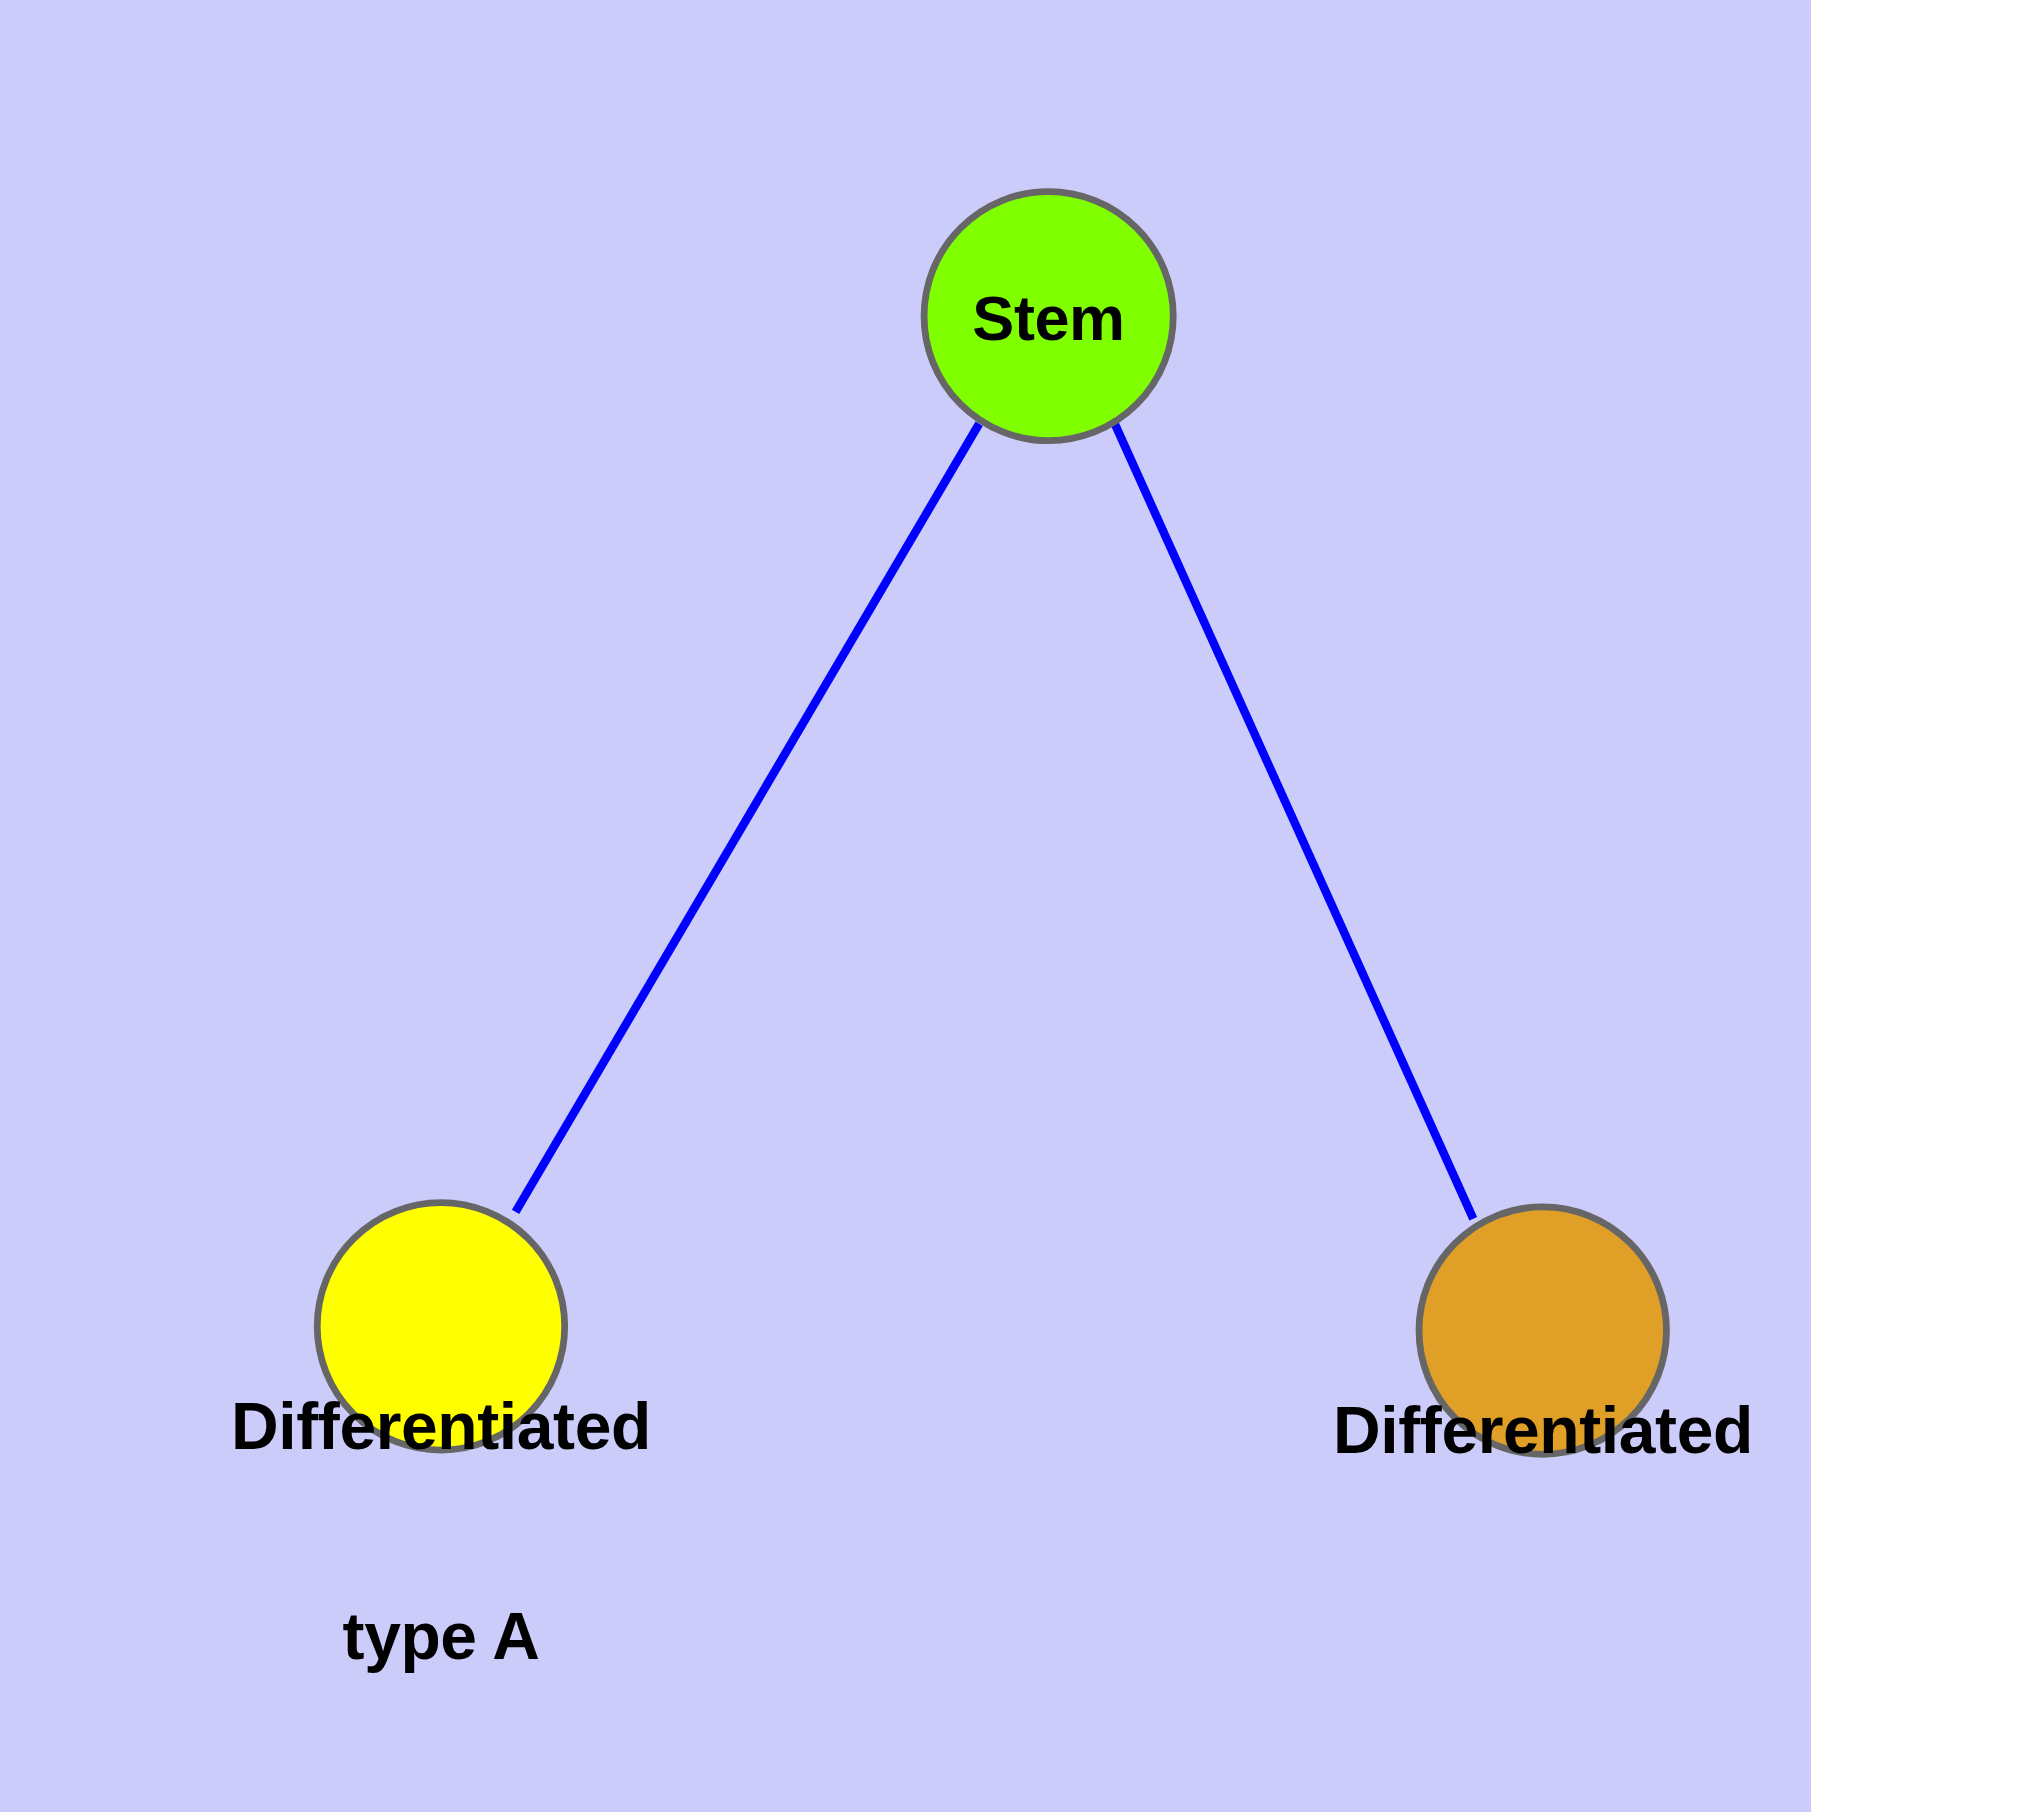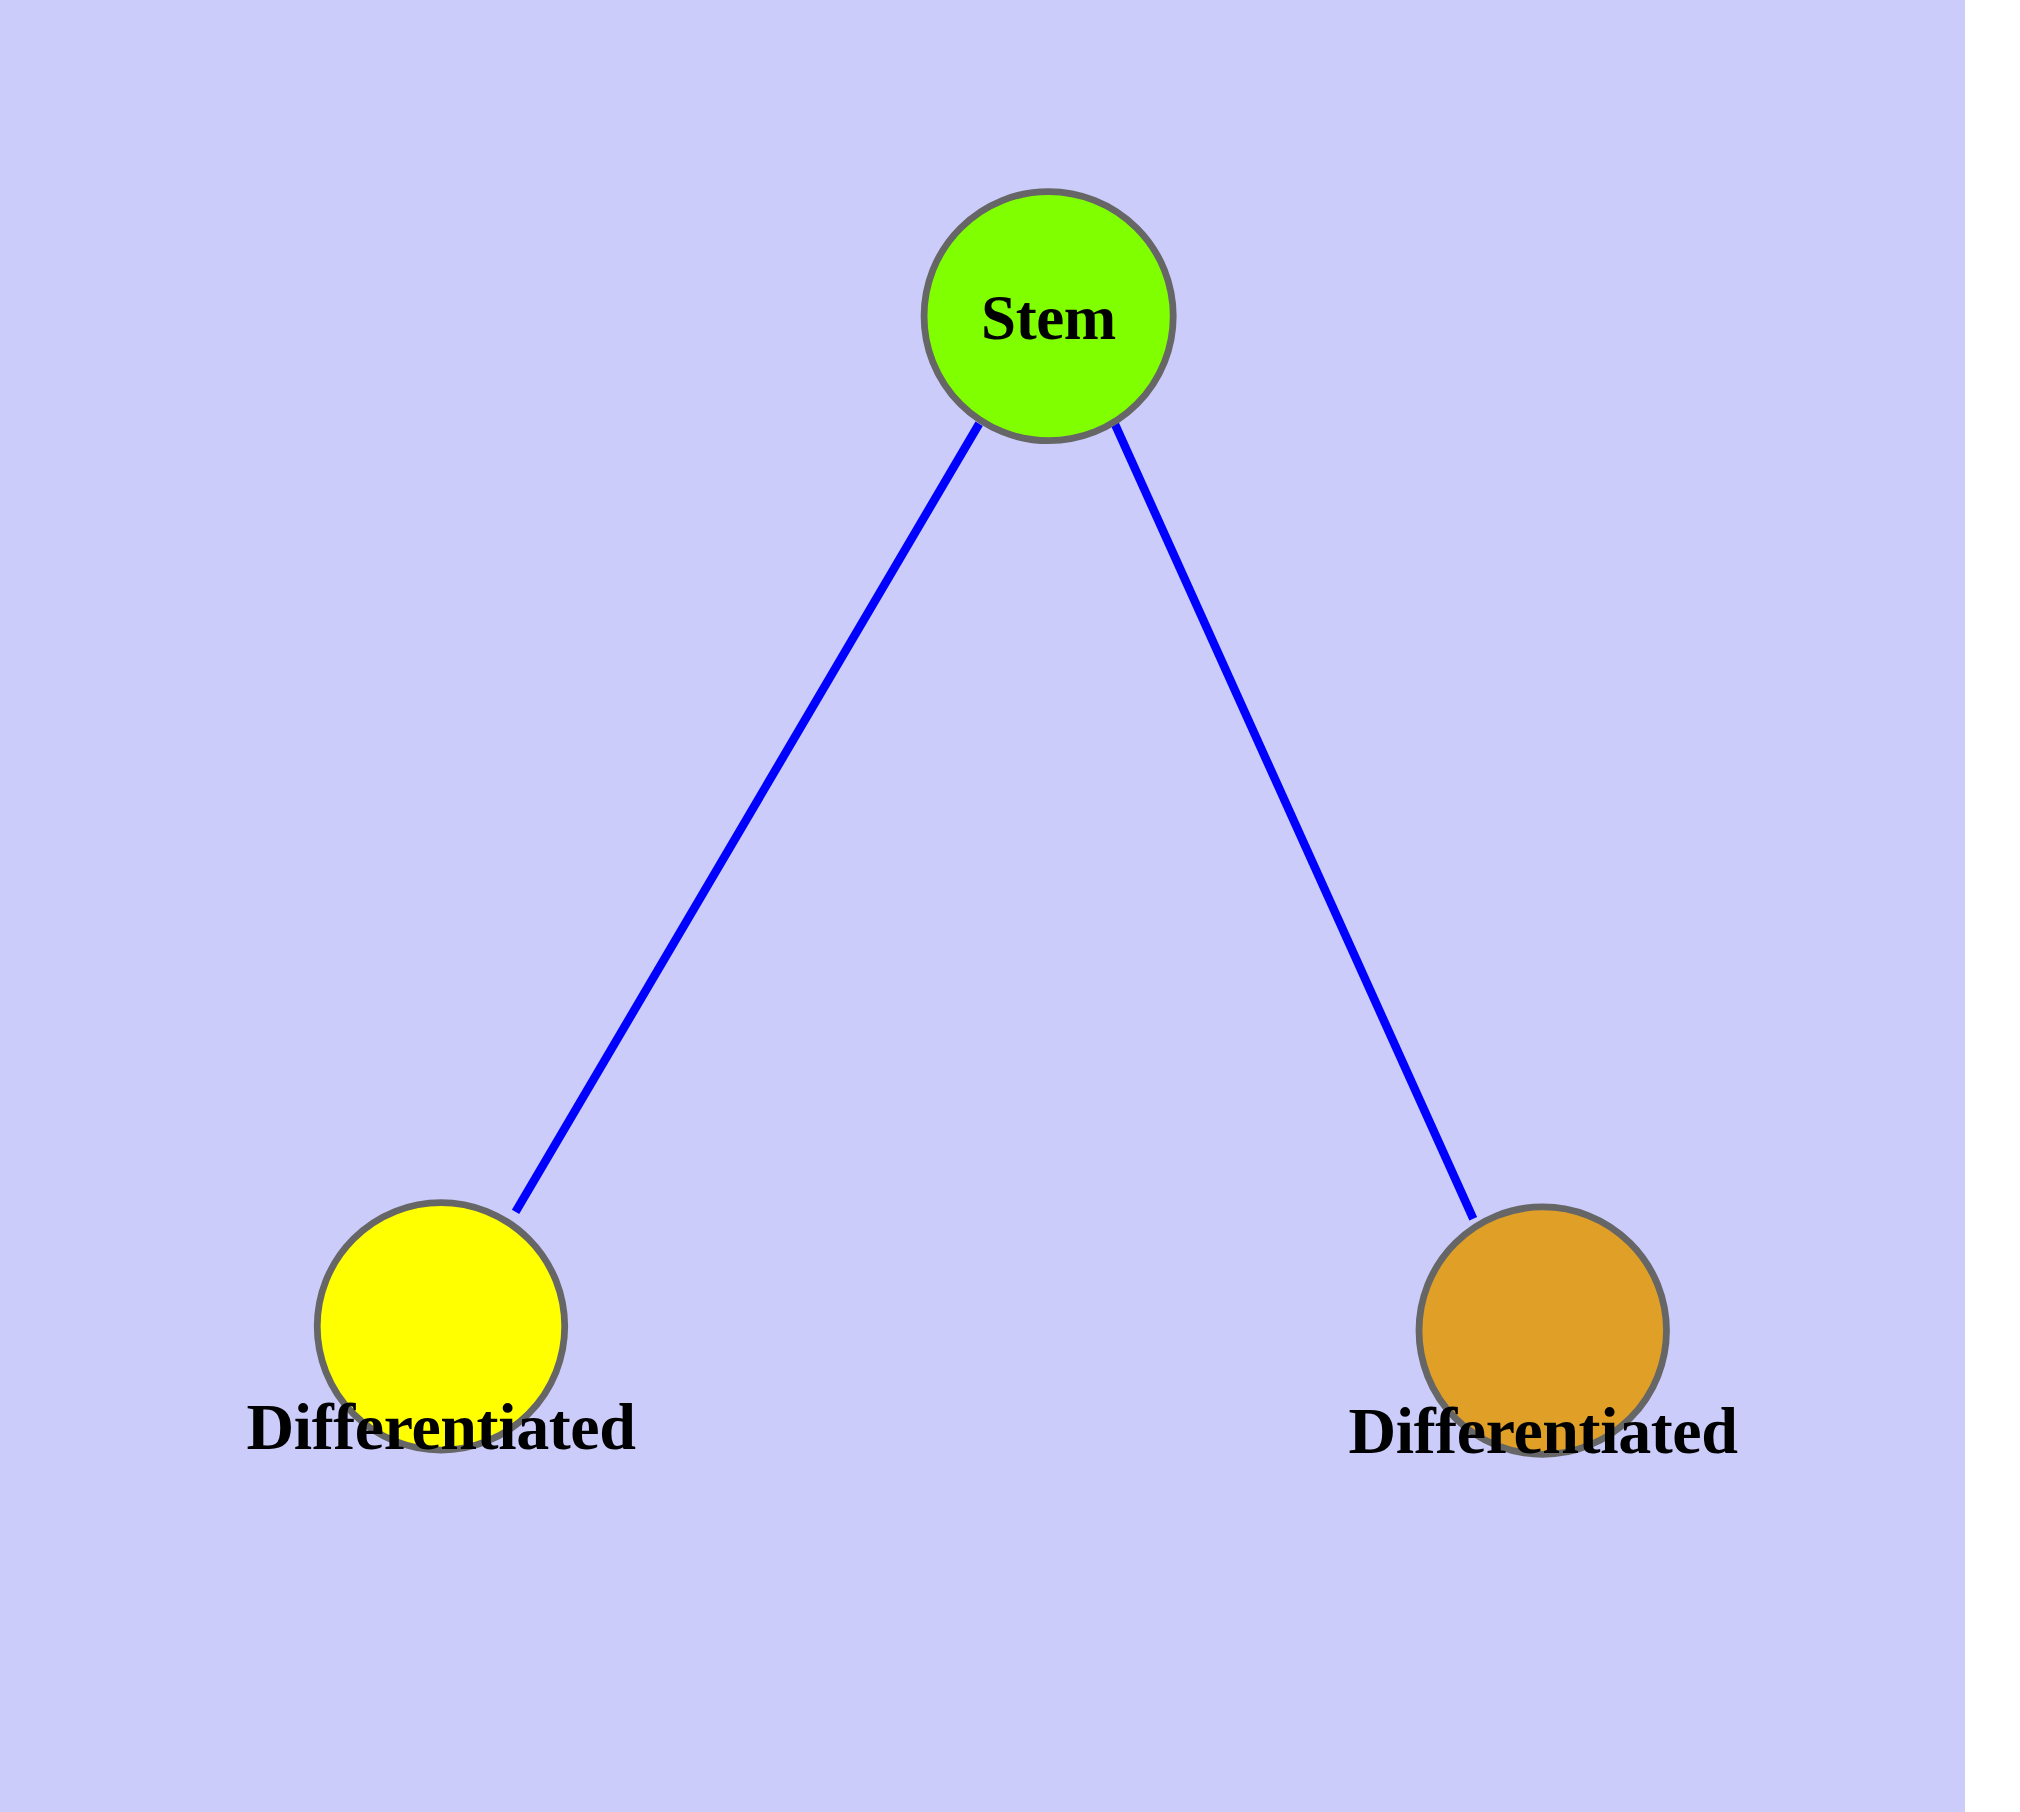--- a/index.html
+++ b/index.html
@@ -3,24 +3,24 @@
 <meta charset="utf-8">
 <title>Cell Differentiation Graph</title>
 <style>
   html, body {
     margin: 0;
     padding: 0;
     background: #ffffff;
   }
   #canvas {
     position: relative;
-    width: 1965px;
+    width: 1811px;
     height: 1812px;
     overflow: hidden;
-    font-family: Liberation Serif, serif;
+    font-family: Liberation Sans, sans-serif;
   }
   #bg-rect {
     position: absolute;
     left: 0;
     top: 0;
     width: 2021px;
     height: 1812px;
     background: #ccccfb;
   }
   #graph-svg {
@@ -75,20 +75,21 @@
       <circle cx="520" cy="1565" r="146" fill="#ffff00" stroke="#666666" stroke-width="8"></circle>
       <circle cx="1820" cy="1570" r="146" fill="#e0a028" stroke="#666666" stroke-width="8"></circle>
       <circle cx="1237" cy="373" r="147" fill="#80ff00" stroke="#666666" stroke-width="8"></circle>
     </g>
   </svg>
 
   <div class="node-label" id="label-stem" style="color: rgb(0, 0, 0);">Stem</div>
 
   <div class="node-label" id="label-diff-a" style="color: rgb(0, 0, 0);">
     <div>Differentiated</div>
+    <div>type A</div>
   </div>
 
   <div class="node-label" id="label-diff-b" style="color: rgb(0, 0, 0);">
     <div>Differentiated</div>
   </div>
 
 </div>
 
 
 </body></html>

